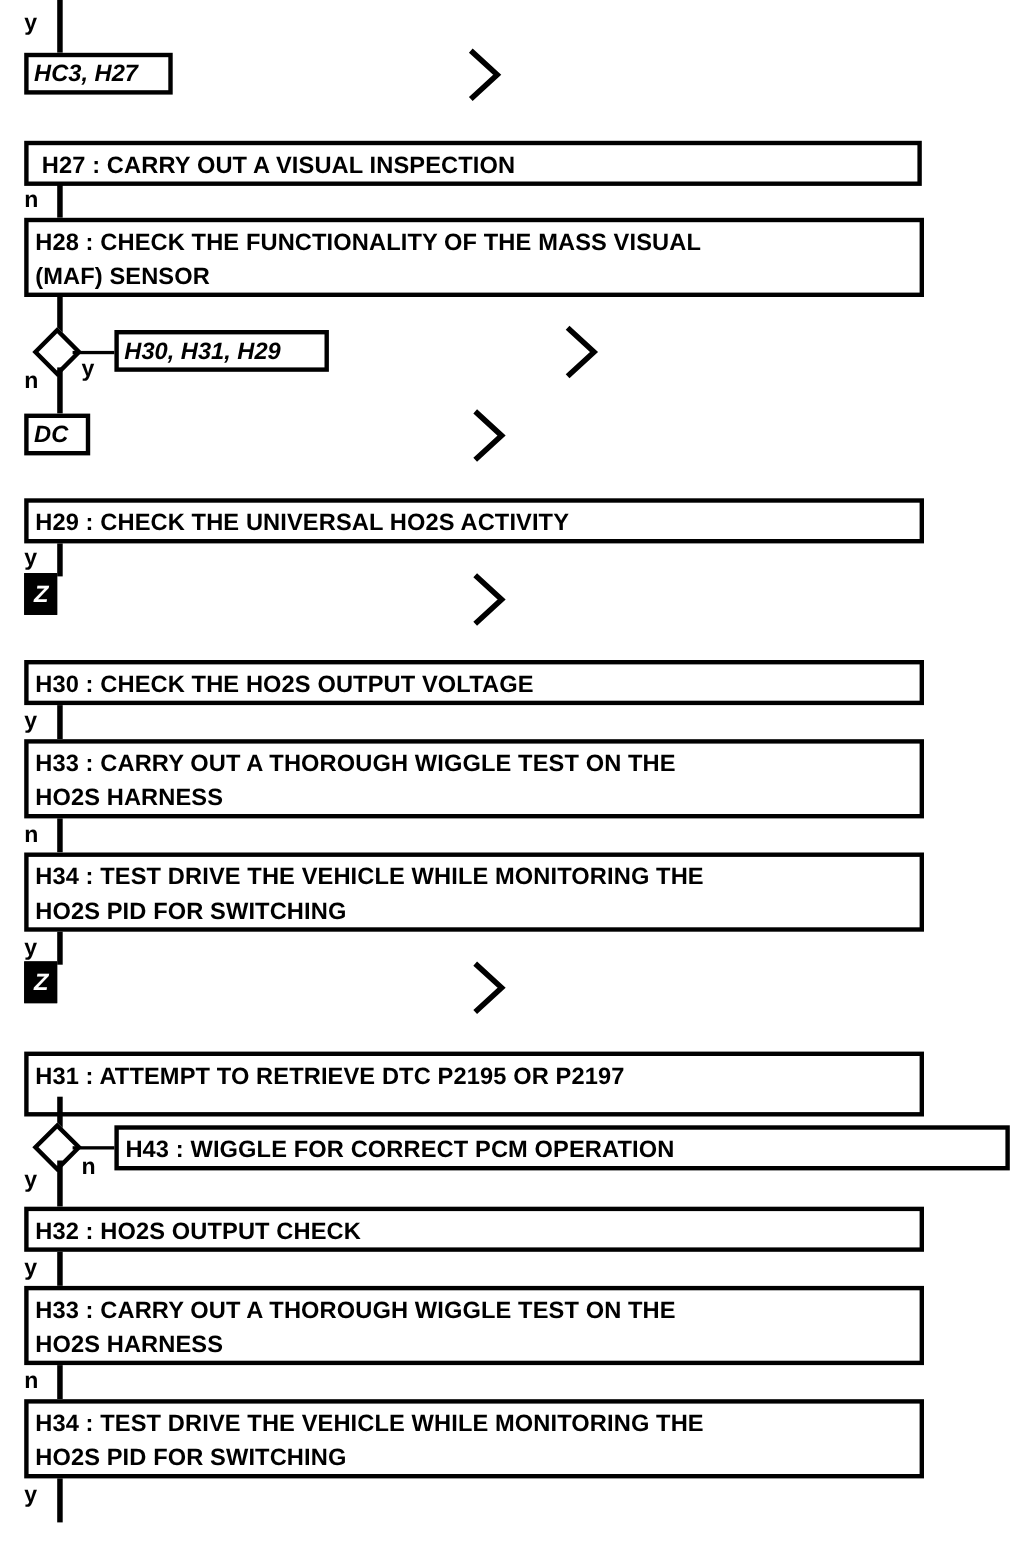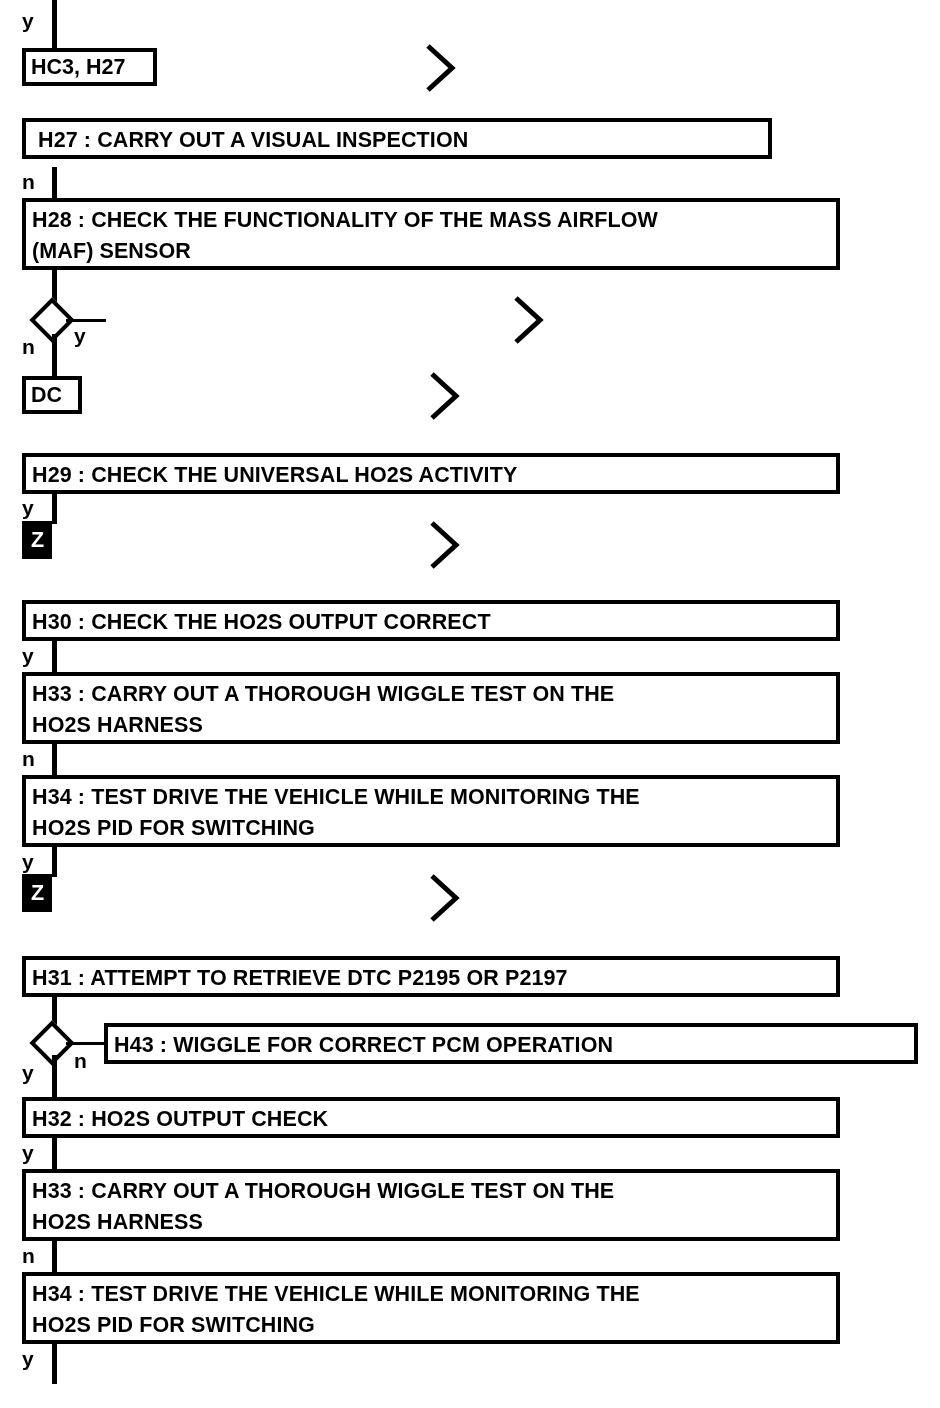--- a/index.html
+++ b/index.html
@@ -47,20 +47,21 @@
     box-sizing: border-box;
     border: 4px solid #000000;
     background: #ffffff;
     color: #000000;
     font-weight: bold;
     font-size: 21.5px;
     line-height: 26px;
     padding: 2px 5px 2px 5px;
     white-space: nowrap;
     font-family: "Liberation Sans", sans-serif;
+    font-style: italic;
   }
   .tag.inverted {
     background: #000000;
     color: #ffffff;
   }
   .branch-label {
     position: absolute;
     color: #000000;
     font-weight: bold;
     font-size: 21px;
@@ -91,37 +92,38 @@
   <div class="branch-label" style="left:22px; top:10px;">y</div>
 
   <div class="tag" style="left:22px; top:48px; width:135px; height:38px;">HC3, H27</div>
 
   <div class="chevron" style="left:424px; top:42px;">
     <svg width="34" height="52" viewBox="0 0 34 52">
       <polyline points="4,4 28,26 4,48" fill="none" stroke="#000000" stroke-width="5"></polyline>
     </svg>
   </div>
 
-  <div class="step" style="left:22px; top:118px; width:750px; height:41px;padding-left:12px;">H27 : CARRY OUT A VISUAL INSPECTION</div>
+  <div class="step" style="left:22px; top:128px; width:816px; height:41px;padding-left:12px;">H27 : CARRY OUT A VISUAL INSPECTION</div>
 
   <div class="vline" style="left:52px; top:167px; height:31px;"></div>
   <div class="branch-label" style="left:22px; top:171px;">n</div>
 
-  <div class="step" style="left:22px; top:198px; width:818px; height:72px;">H28 : CHECK THE FUNCTIONALITY OF THE MASS AIRFLOW
+  <div class="step" style="left:22px; top:198px; width:818px; height:72px;">H28 : CHECK THE FUNCTIONALITY OF THE MASS VISUAL
 (MAF) SENSOR</div>
 
   <div class="vline" style="left:52px; top:270px; height:40px;"></div>
 
   <div class="diamond" style="left:36px; top:304px;"></div>
 
   <div class="hline" style="left:66px; top:319px; width:40px;"></div>
 
   <div class="branch-label" style="left:74px; top:325px;">y</div>
   <div class="branch-label" style="left:22px; top:336px;">n</div>
 
+  <div class="tag" style="left:104px; top:300px; width:195px; height:38px;">H30, H31, H29</div>
 
   <div class="chevron" style="left:512px; top:294px;">
     <svg width="34" height="52" viewBox="0 0 34 52">
       <polyline points="4,4 28,26 4,48" fill="none" stroke="#000000" stroke-width="5"></polyline>
     </svg>
   </div>
 
   <div class="vline" style="left:52px; top:334px; height:42px;"></div>
 
   <div class="tag" style="left:22px; top:376px; width:60px; height:38px;">DC</div>
@@ -138,21 +140,21 @@
   <div class="branch-label" style="left:22px; top:497px;">y</div>
 
   <div class="tag inverted" style="left:22px; top:521px; width:30px; height:38px;">Z</div>
 
   <div class="chevron" style="left:428px; top:519px;">
     <svg width="34" height="52" viewBox="0 0 34 52">
       <polyline points="4,4 28,26 4,48" fill="none" stroke="#000000" stroke-width="5"></polyline>
     </svg>
   </div>
 
-  <div class="step" style="left:22px; top:600px; width:818px; height:41px;">H30 : CHECK THE HO2S OUTPUT CORRECT</div>
+  <div class="step" style="left:22px; top:600px; width:818px; height:41px;">H30 : CHECK THE HO2S OUTPUT VOLTAGE</div>
 
   <div class="vline" style="left:52px; top:641px; height:31px;"></div>
   <div class="branch-label" style="left:22px; top:645px;">y</div>
 
   <div class="step" style="left:22px; top:672px; width:818px; height:72px;">H33 : CARRY OUT A THOROUGH WIGGLE TEST ON THE
 HO2S HARNESS</div>
 
   <div class="vline" style="left:52px; top:744px; height:31px;"></div>
   <div class="branch-label" style="left:22px; top:748px;">n</div>
 
@@ -163,21 +165,21 @@
   <div class="branch-label" style="left:22px; top:851px;">y</div>
 
   <div class="tag inverted" style="left:22px; top:874px; width:30px; height:38px;">Z</div>
 
   <div class="chevron" style="left:428px; top:872px;">
     <svg width="34" height="52" viewBox="0 0 34 52">
       <polyline points="4,4 28,26 4,48" fill="none" stroke="#000000" stroke-width="5"></polyline>
     </svg>
   </div>
 
-  <div class="step" style="left:22px; top:956px; width:818px; height:41px;">H31 : ATTEMPT TO RETRIEVE DTC P2195 OR P2197</div>
+  <div class="step" style="left:22px; top:956px; width:818px; height:59px;">H31 : ATTEMPT TO RETRIEVE DTC P2195 OR P2197</div>
 
   <div class="vline" style="left:52px; top:997px; height:32px;"></div>
 
   <div class="diamond" style="left:36px; top:1027px;"></div>
 
   <div class="hline" style="left:66px; top:1042px; width:40px;"></div>
 
   <div class="branch-label" style="left:74px; top:1050px;">n</div>
   <div class="branch-label" style="left:22px; top:1062px;">y</div>
 

